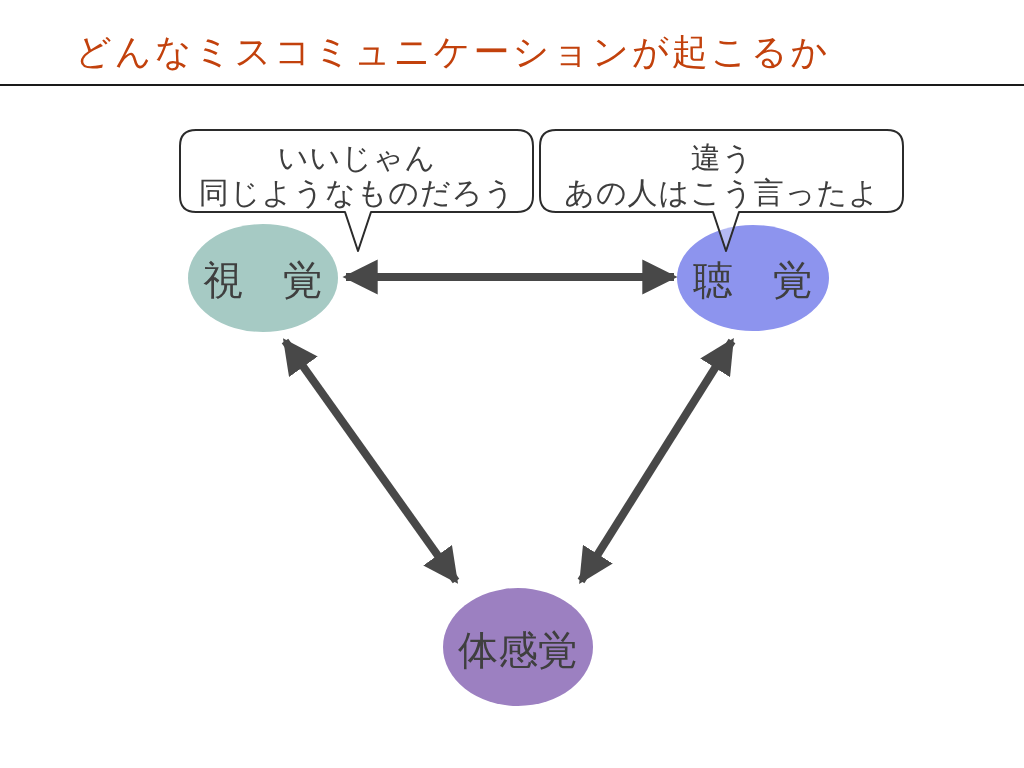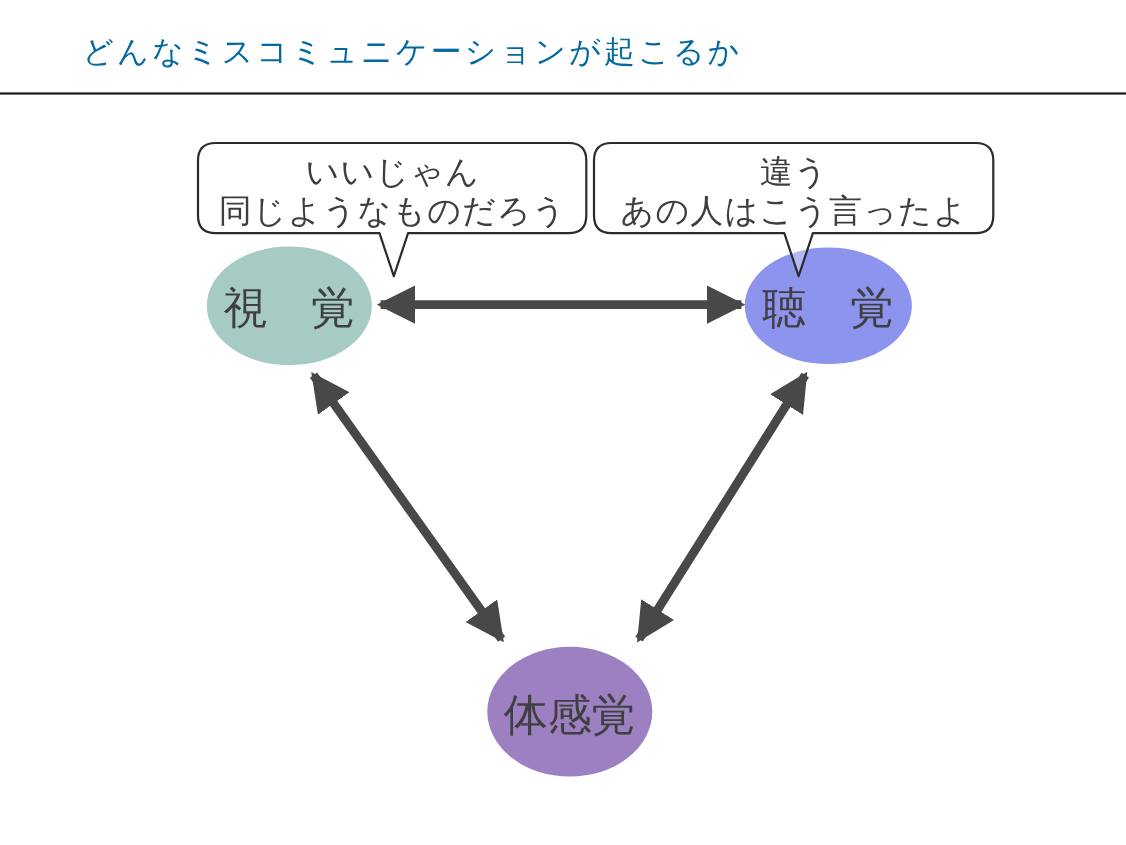--- a/index.html
+++ b/index.html
@@ -12,23 +12,23 @@
     position: relative;
     width: 1024px;
     height: 768px;
     background: #ffffff;
     overflow: hidden;
   }
   .slide-title {
     position: absolute;
     left: 75px;
     top: 28px;
-    font-size: 28px;
+    font-size: 36px;
     letter-spacing: 3px;
-    color: #0369a1;
+    color: #c2410c;
     white-space: nowrap;
     font-family: "Liberation Sans", sans-serif;
   }
   .title-underline {
     position: absolute;
     left: 0;
     top: 84px;
     width: 1024px;
     height: 2px;
     background: #1a1a1a;

